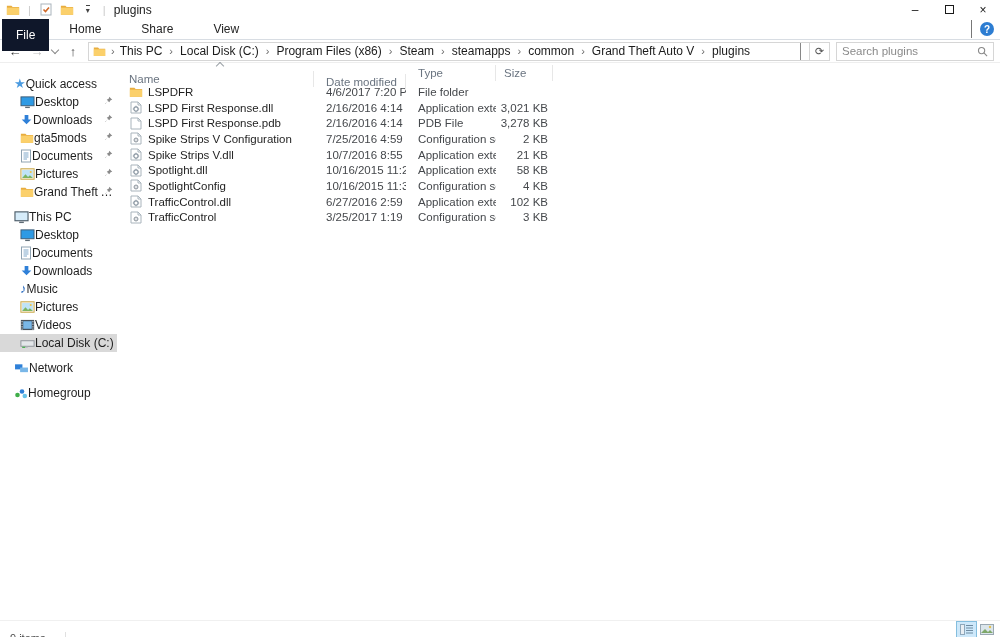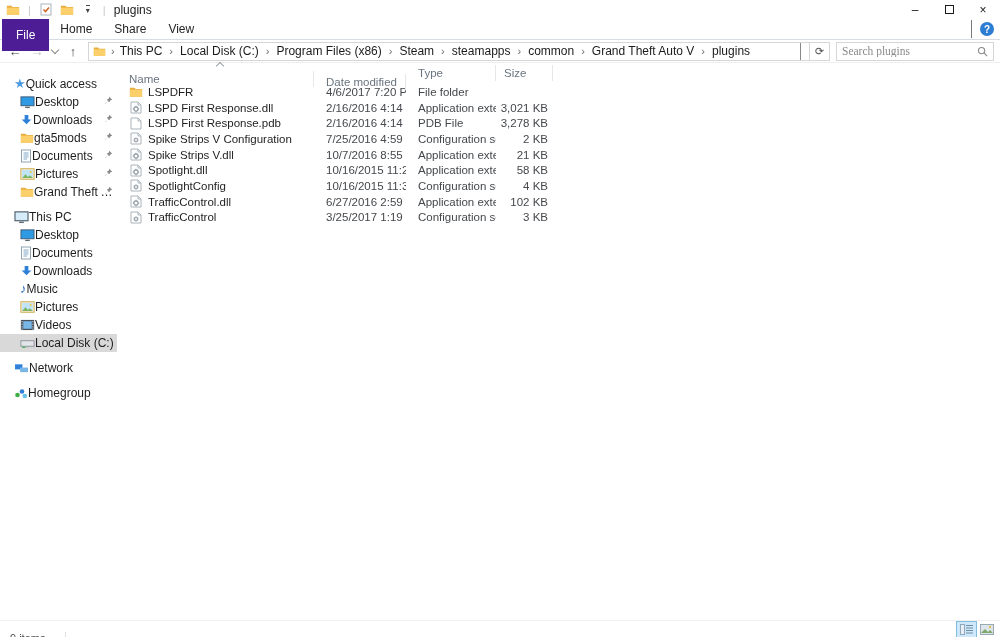--- a/index.html
+++ b/index.html
@@ -12,41 +12,41 @@
   .qat { display:flex; align-items:center; gap:5px; }
   .qat-sep { color:#c9c9c9; font-size:11px; padding:0 2px; }
   .qat-btn { display:flex; align-items:center; justify-content:center; width:16px; height:15px; cursor:default; }
   .qat-caret { font-size:8px; color:#444; line-height:1; border-top:1px solid #444; padding-top:1px; }
   .win-title { margin-left:6px; font-size:12px; }
   .win-controls { margin-left:auto; display:flex; height:19px; }
   .win-btn { width:34px; height:19px; display:flex; align-items:center; justify-content:center; font-size:12px; color:#1a1a1a; }
 
   
   .tabrow { height:21px; display:flex; align-items:stretch; border-bottom:1px solid #d8dde3; padding-left:2px; position:relative; }
-  .tab { display:flex; align-items:center; padding:0 11px; font-size:12px; color:#252525; }
-  .tab.file-tab { background:#4c1d95; color:#fff; padding:16px 14px; }
+  .tab { display:flex; align-items:center; padding:0 20px; font-size:12px; color:#252525; }
+  .tab.file-tab { background:#0f172a; color:#fff; padding:16px 14px; }
   .tabrow-right { position:absolute; right:6px; top:0; height:100%; display:flex; align-items:center; gap:8px; }
   .ribbon-chev { width:7px; height:7px; border-right:1.2px solid #777; border-bottom:1.2px solid #777; transform:rotate(45deg); margin-top:-3px; }
   .help-btn { width:14px; height:14px; border-radius:50%; background:#2d7dd2; color:#fff; font-size:10px; font-weight:bold; display:flex; align-items:center; justify-content:center; }
 
   
   .toolbar { height:23px; display:flex; align-items:center; padding:0 6px 0 4px; border-bottom:1px solid #eeeeee; }
   .nav-btn { display:flex; align-items:center; justify-content:center; width:22px; height:20px; font-size:13px; }
   .nav-btn.small { width:14px; }
   .arrow-enabled { color:#3b3b3b; }
   .arrow-disabled { color:#bdbdbd; }
   .tiny-chev { width:6px; height:6px; border-right:1.2px solid #888; border-bottom:1.2px solid #888; transform:rotate(45deg); margin-top:-3px; }
   .address-box { display:flex; align-items:center; height:19px; border:1px solid #d6d6d6; background:#fff; flex:1 1 auto; margin-left:4px; padding:0 2px 0 4px; overflow:hidden; }
   .crumbs { display:flex; align-items:center; gap:2px; flex:1 1 auto; overflow:hidden; white-space:nowrap; }
   .crumb { font-size:12px; color:#1b1b1b; padding:0 3px; }
   .crumb-chev { font-size:11px; color:#6a6a6a; padding:0 2px; }
   .addr-caret { margin-left:auto; padding:0 6px; }
   .refresh-btn { width:20px; height:19px; border:1px solid #d6d6d6; border-left:none; display:flex; align-items:center; justify-content:center; font-size:11px; color:#555; background:#fff; }
   .search-box { width:158px; height:19px; border:1px solid #d6d6d6; background:#fff; margin-left:6px; display:flex; align-items:center; padding:0 5px; }
-  .search-box input { border:none; outline:none; flex:1; font-size:11.5px; color:#333; font-family:Liberation Serif, serif; min-width:0; }
+  .search-box input { border:none; outline:none; flex:1; font-size:11.5px; color:#333; font-family:Liberation Sans, sans-serif; min-width:0; }
   .search-box input::placeholder { color:#8a8a8a; }
   .mag { margin-left:3px; }
 
   
   .main { position:absolute; top:62px; left:0; right:0; bottom:17px; display:flex; overflow:hidden; }
 
   
   .sidebar { width:117px; flex:0 0 117px; padding-top:13px; font-size:12px; color:#1e1e1e; overflow:hidden; }
   .side-row { display:flex; align-items:center; height:18px; padding-left:14px; white-space:nowrap; position:relative; }
   .side-row.child { padding-left:20px; }

